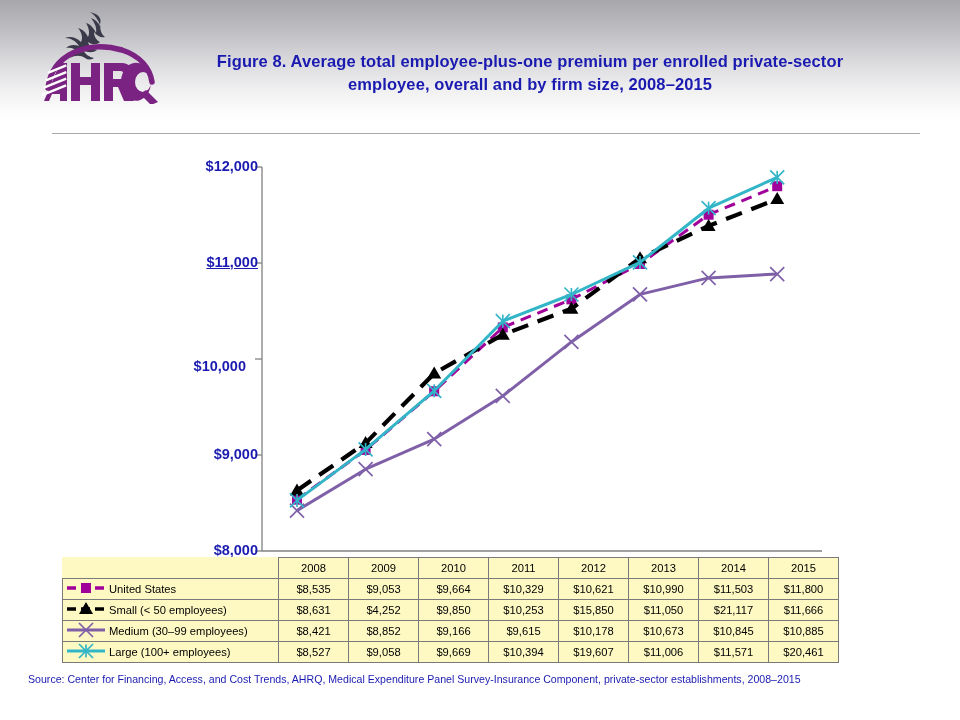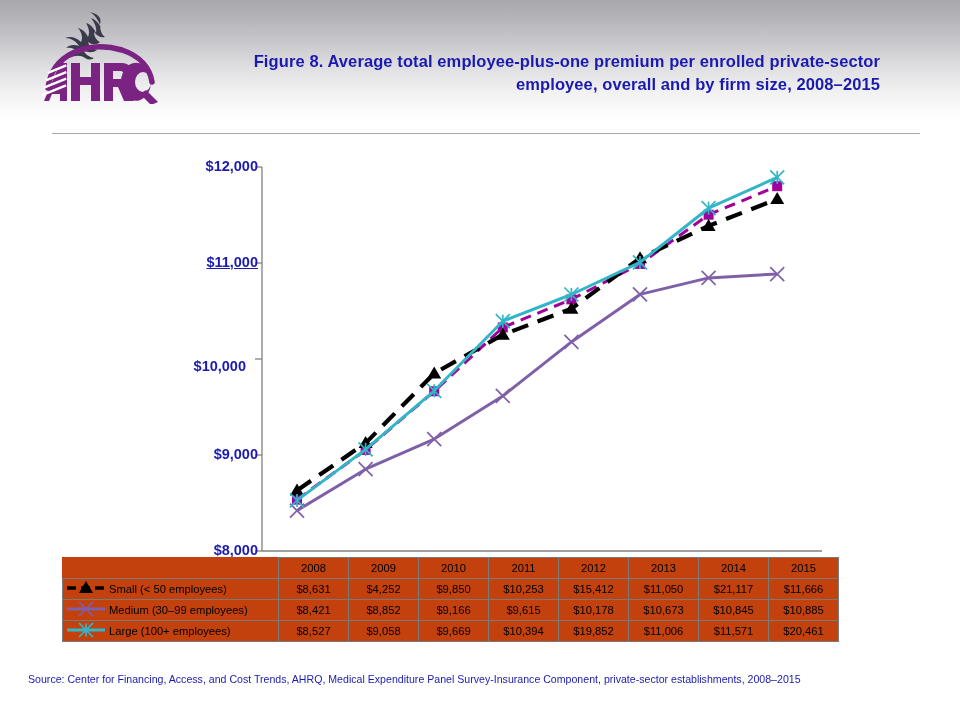--- a/index.html
+++ b/index.html
@@ -40,21 +40,21 @@
   #logo {
     position: absolute;
     left: 30px; top: 6px;
     width: 132px; height: 98px;
   }
 
   #fig-title {
     position: absolute;
     left: 180px; top: 50px;
     width: 700px;
-    text-align: right;
+    text-align: center;
     color: #1a1ab0;
     font-weight: bold;
     font-size: 16.5px;
     line-height: 23px;
     letter-spacing: 0.1px;
   }
 
   
   #chart-wrap {
     position: absolute;
@@ -72,21 +72,21 @@
     width: 78px;
   }
 
   
   #data-table {
     position: absolute;
     left: 62px; top: 557px;
     border-collapse: collapse;
     font-size: 11.2px;
     color: #000;
-    background: #c2410c;
+    background: #fef9c3;
   }
   #data-table td, #data-table th {
     border: 1px solid #7a7a7a;
     padding: 0;
     font-weight: normal;
     height: 21px;
     box-sizing: border-box;
   }
   #data-table th {
     text-align: center;
@@ -333,33 +333,54 @@
       <th class="year-head">2013</th>
       <th class="year-head">2014</th>
       <th class="year-head">2015</th>
     </tr>
   </thead>
   <tbody id="table-body">
       <tr>
         <td class="legend-cell">
           <div class="legend-inner">
             <span class="legend-key"><svg width="40" height="16">
+                <line x1="1" y1="8" x2="39" y2="8" stroke="#a0019b" stroke-width="3.4" stroke-dasharray="9 5"></line>
+                <g>
+                  <rect x="15" y="3" width="10" height="10" fill="#a0019b"></rect>
+                </g>
+              </svg></span>
+            <span class="legend-text">United States</span>
+          </div>
+        </td>
+        <td class="val-cell">$8,535</td>
+        <td class="val-cell">$9,053</td>
+        <td class="val-cell">$9,664</td>
+        <td class="val-cell">$10,329</td>
+        <td class="val-cell">$10,621</td>
+        <td class="val-cell">$10,990</td>
+        <td class="val-cell">$11,503</td>
+        <td class="val-cell">$11,800</td>
+      </tr>
+      <tr>
+        <td class="legend-cell">
+          <div class="legend-inner">
+            <span class="legend-key"><svg width="40" height="16">
                 <line x1="1" y1="8" x2="39" y2="8" stroke="#000000" stroke-width="3.4" stroke-dasharray="9 5"></line>
                 <g>
                   <polygon points="20,1 13,13 27,13" fill="#000000"></polygon>
                 </g>
               </svg></span>
             <span class="legend-text">Small (&lt; 50 employees)</span>
           </div>
         </td>
         <td class="val-cell">$8,631</td>
         <td class="val-cell">$4,252</td>
         <td class="val-cell">$9,850</td>
         <td class="val-cell">$10,253</td>
-        <td class="val-cell">$15,412</td>
+        <td class="val-cell">$15,850</td>
         <td class="val-cell">$11,050</td>
         <td class="val-cell">$21,117</td>
         <td class="val-cell">$11,666</td>
       </tr>
       <tr>
         <td class="legend-cell">
           <div class="legend-inner">
             <span class="legend-key"><svg width="40" height="16">
                 <line x1="1" y1="8" x2="39" y2="8" stroke="#7f60a8" stroke-width="3"></line>
                 <g>
@@ -390,21 +411,21 @@
                   <line x1="20" y1="1.5" x2="20" y2="14.5" stroke="#33b5c8" stroke-width="1.7"></line>
                 </g>
               </svg></span>
             <span class="legend-text">Large (100+ employees)</span>
           </div>
         </td>
         <td class="val-cell">$8,527</td>
         <td class="val-cell">$9,058</td>
         <td class="val-cell">$9,669</td>
         <td class="val-cell">$10,394</td>
-        <td class="val-cell">$19,852</td>
+        <td class="val-cell">$19,607</td>
         <td class="val-cell">$11,006</td>
         <td class="val-cell">$11,571</td>
         <td class="val-cell">$20,461</td>
       </tr>
     </tbody>
 </table>
 
 <div id="source-note">Source: Center for Financing, Access, and Cost Trends, AHRQ, Medical Expenditure Panel Survey-Insurance Component, private-sector establishments, 2008–2015</div>
 
 </body></html>

